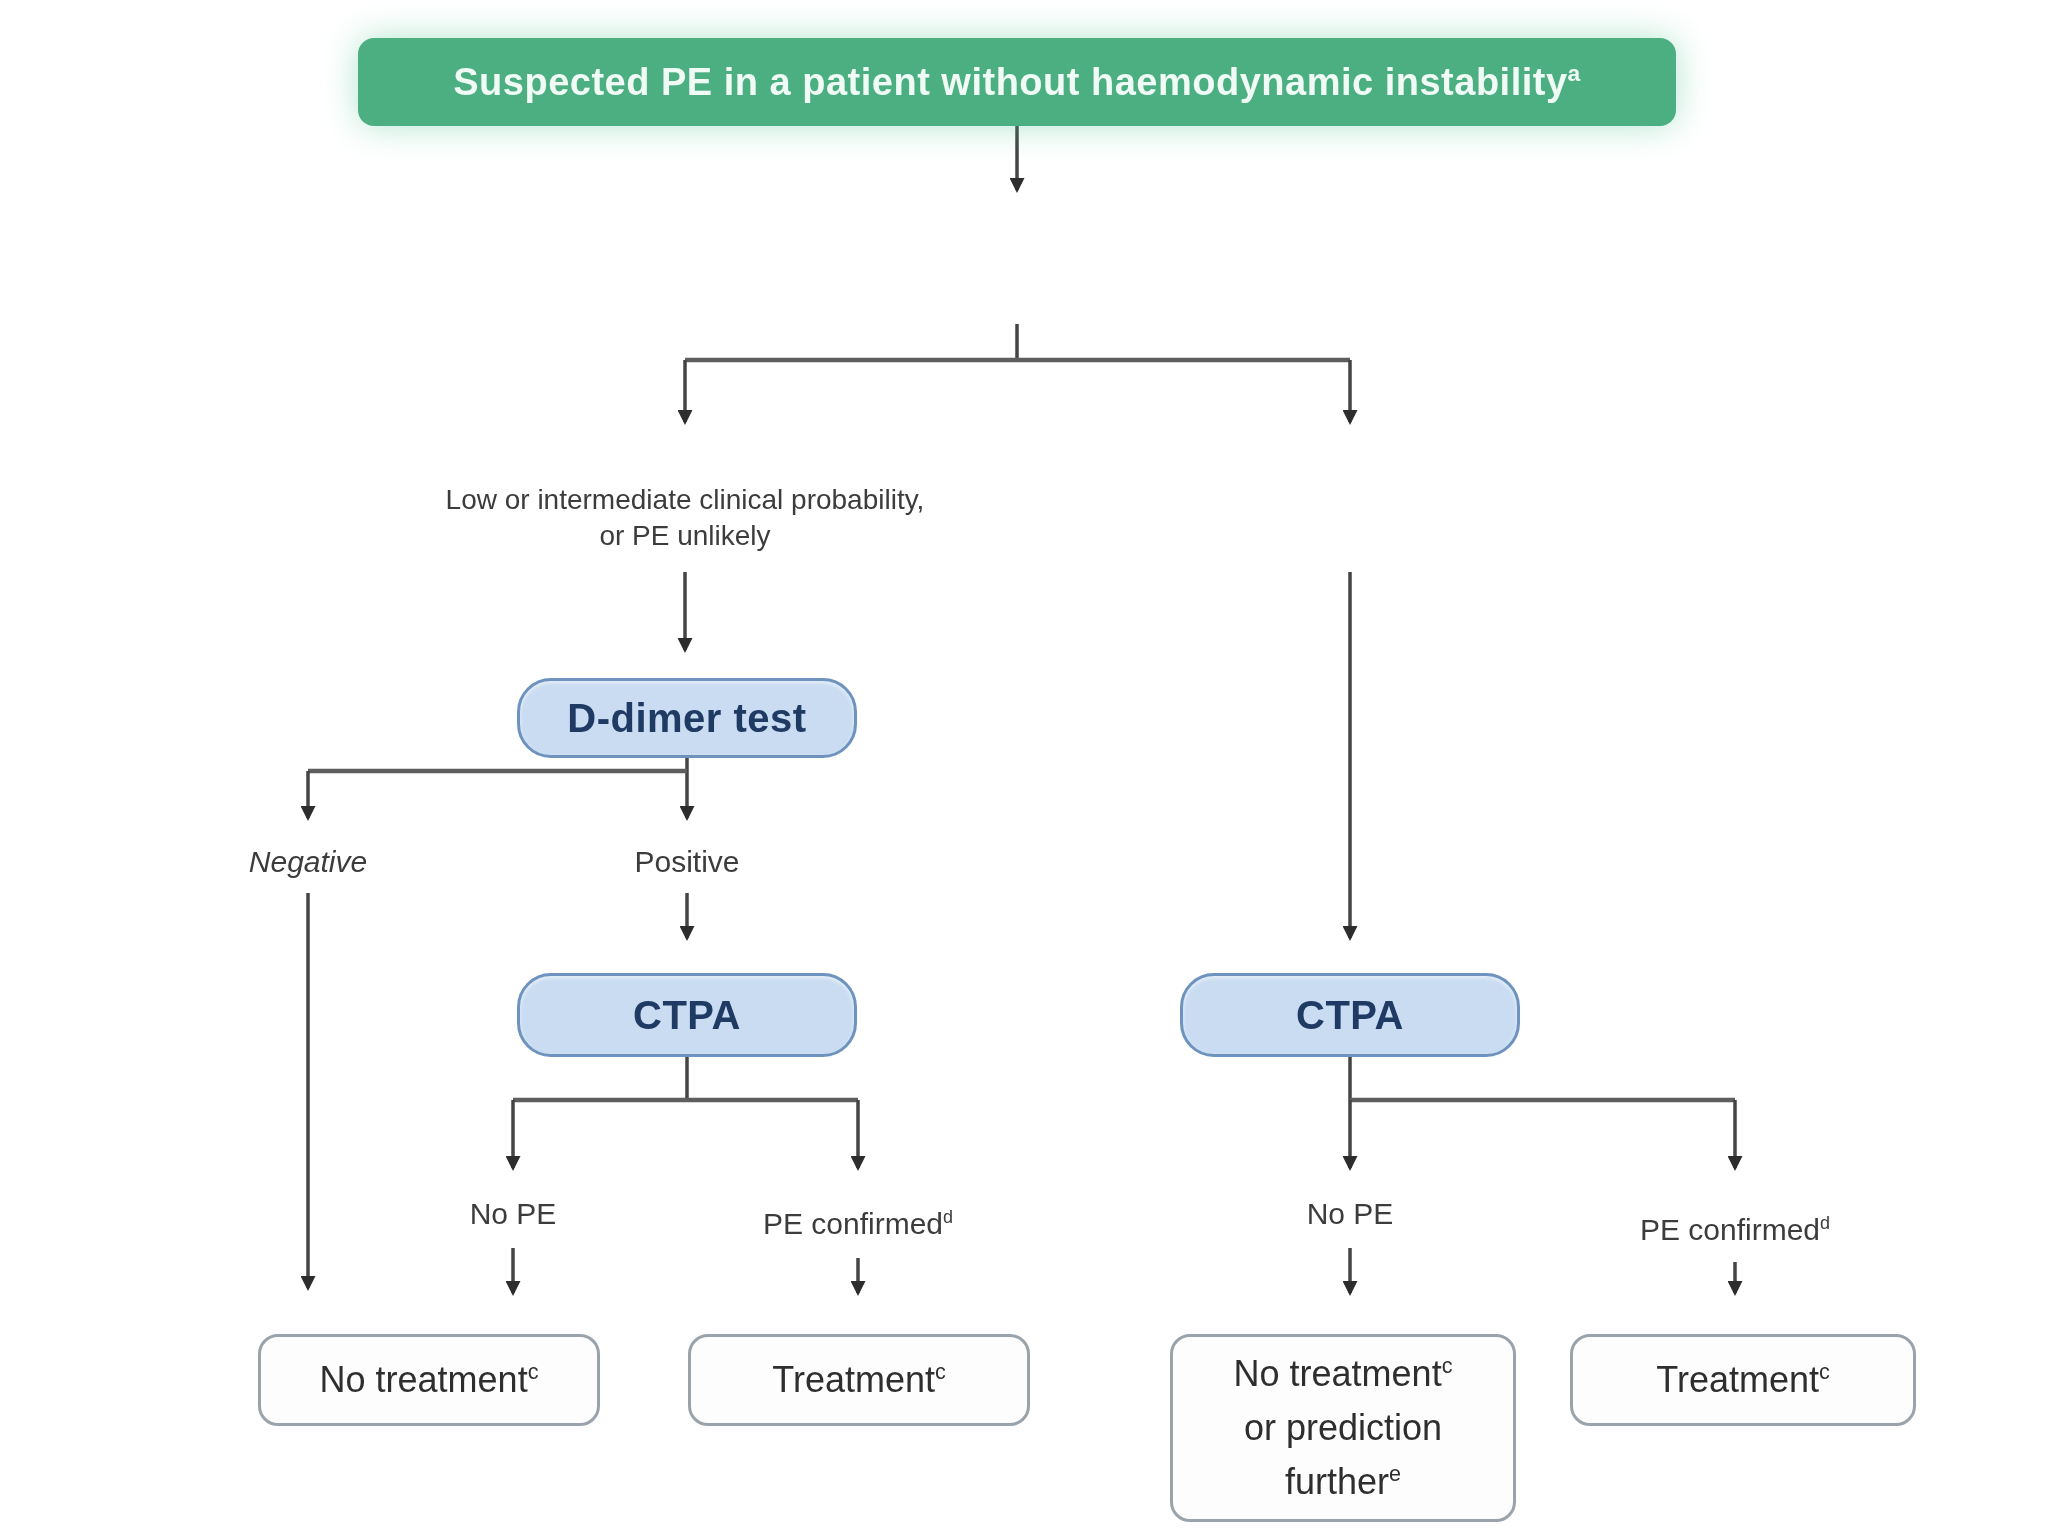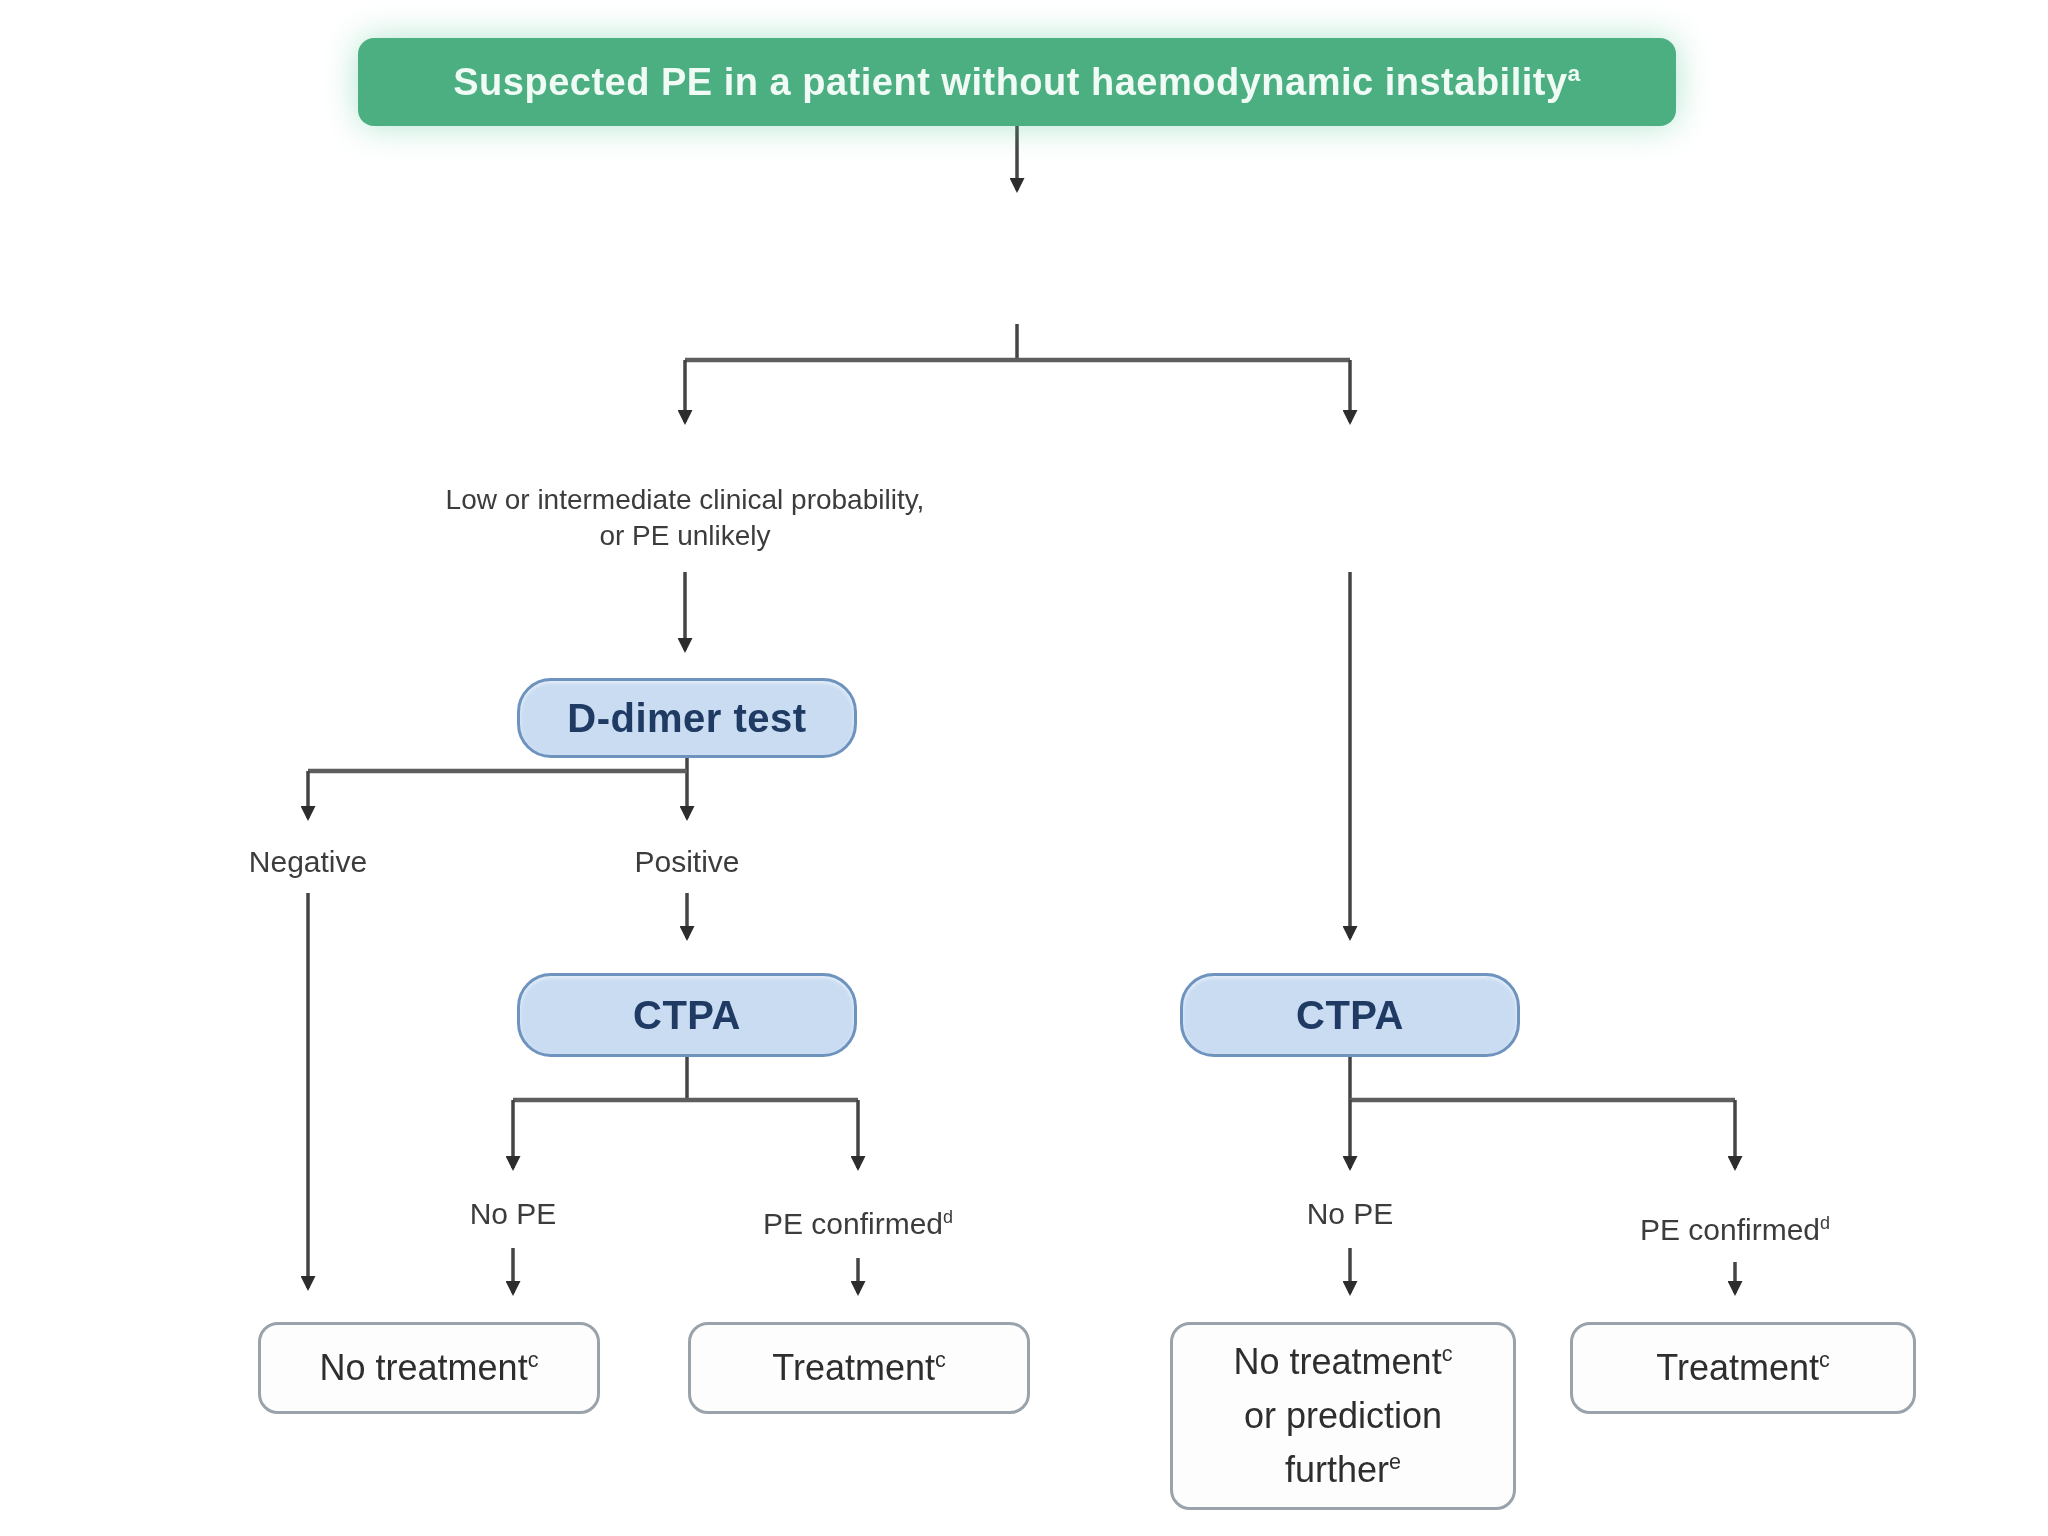--- a/index.html
+++ b/index.html
@@ -35,21 +35,21 @@
     color:var(--test-text);
     font-size:40px;font-weight:bold;letter-spacing:.5px;
     box-shadow:inset 0 2px 4px rgba(255,255,255,.6);
   }
   .result-label{font-size:30px;color:var(--label-text);}
   .outcome-node{
     background:var(--outcome-fill);
     border:3px solid var(--outcome-border);
     border-radius:20px;
     color:var(--outcome-text);
-    font-size:36px;line-height:1.5;
+    font-size:36px;line-height:1.5;margin-top:12px;
   }
   sup{font-size:60%;line-height:0;}
 </style>
 </head>
 <body>
 
 <div id="stage">
 
   <svg id="connectors" viewBox="0 0 2048 1536" xmlns="http://www.w3.org/2000/svg">
     <defs>
@@ -107,21 +107,21 @@
     <div>
       <div>Low or intermediate clinical probability,</div>
       <div>or PE unlikely</div>
     </div>
   </div>
 
   <div class="abs center test-node" style="left:517px;top:678px;width:340px;height:80px;">
     <span>D-dimer test</span>
   </div>
 
-  <div class="abs center result-label" style="left:208px;top:840px;width:200px;height:44px;">Negative</div>
+  <div class="abs center result-label" style="left:208px;top:840px;width:200px;height:44px;font-style:italic;">Negative</div>
   <div class="abs center result-label" style="left:587px;top:840px;width:200px;height:44px;">Positive</div>
 
   <div class="abs center test-node" style="left:517px;top:973px;width:340px;height:84px;">
     <span>CTPA</span>
   </div>
   <div class="abs center test-node" style="left:1180px;top:973px;width:340px;height:84px;">
     <span>CTPA</span>
   </div>
 
   <div class="abs center result-label" style="left:413px;top:1192px;width:200px;height:44px;">No PE</div>

